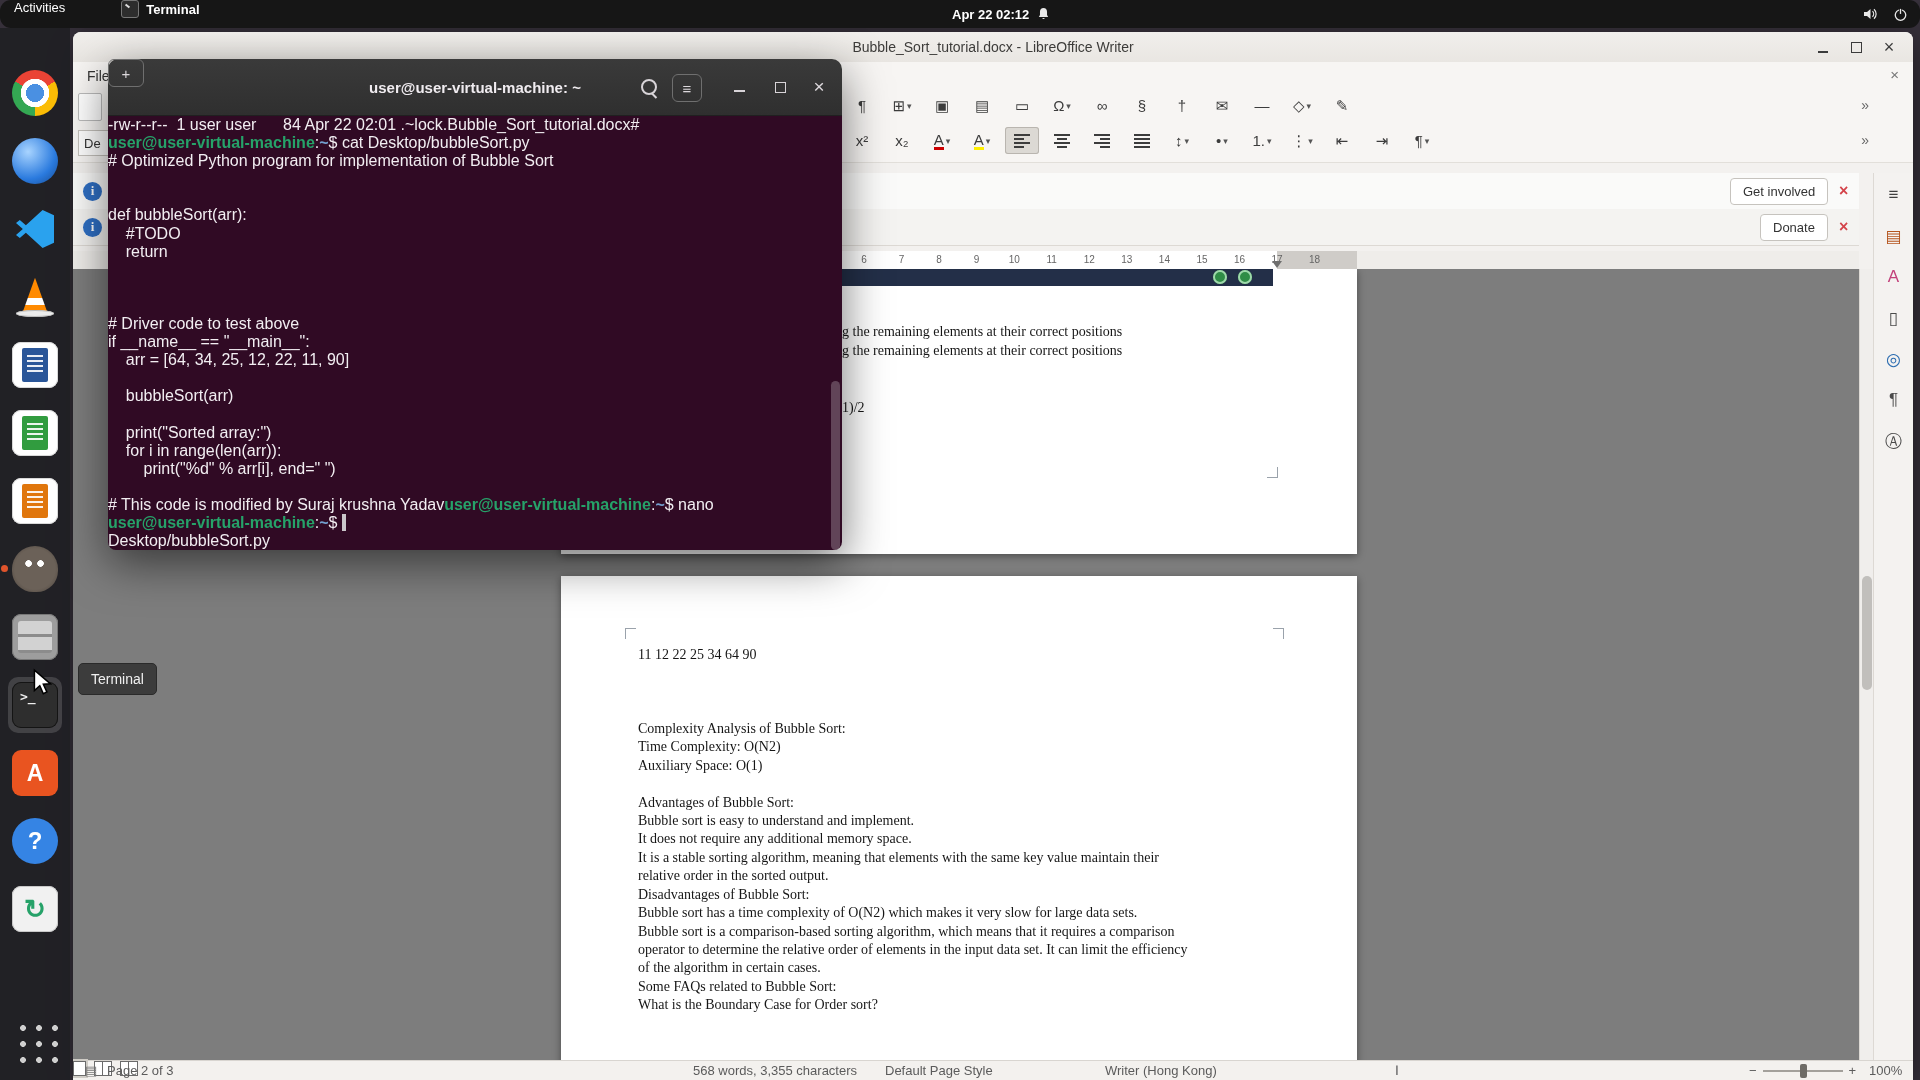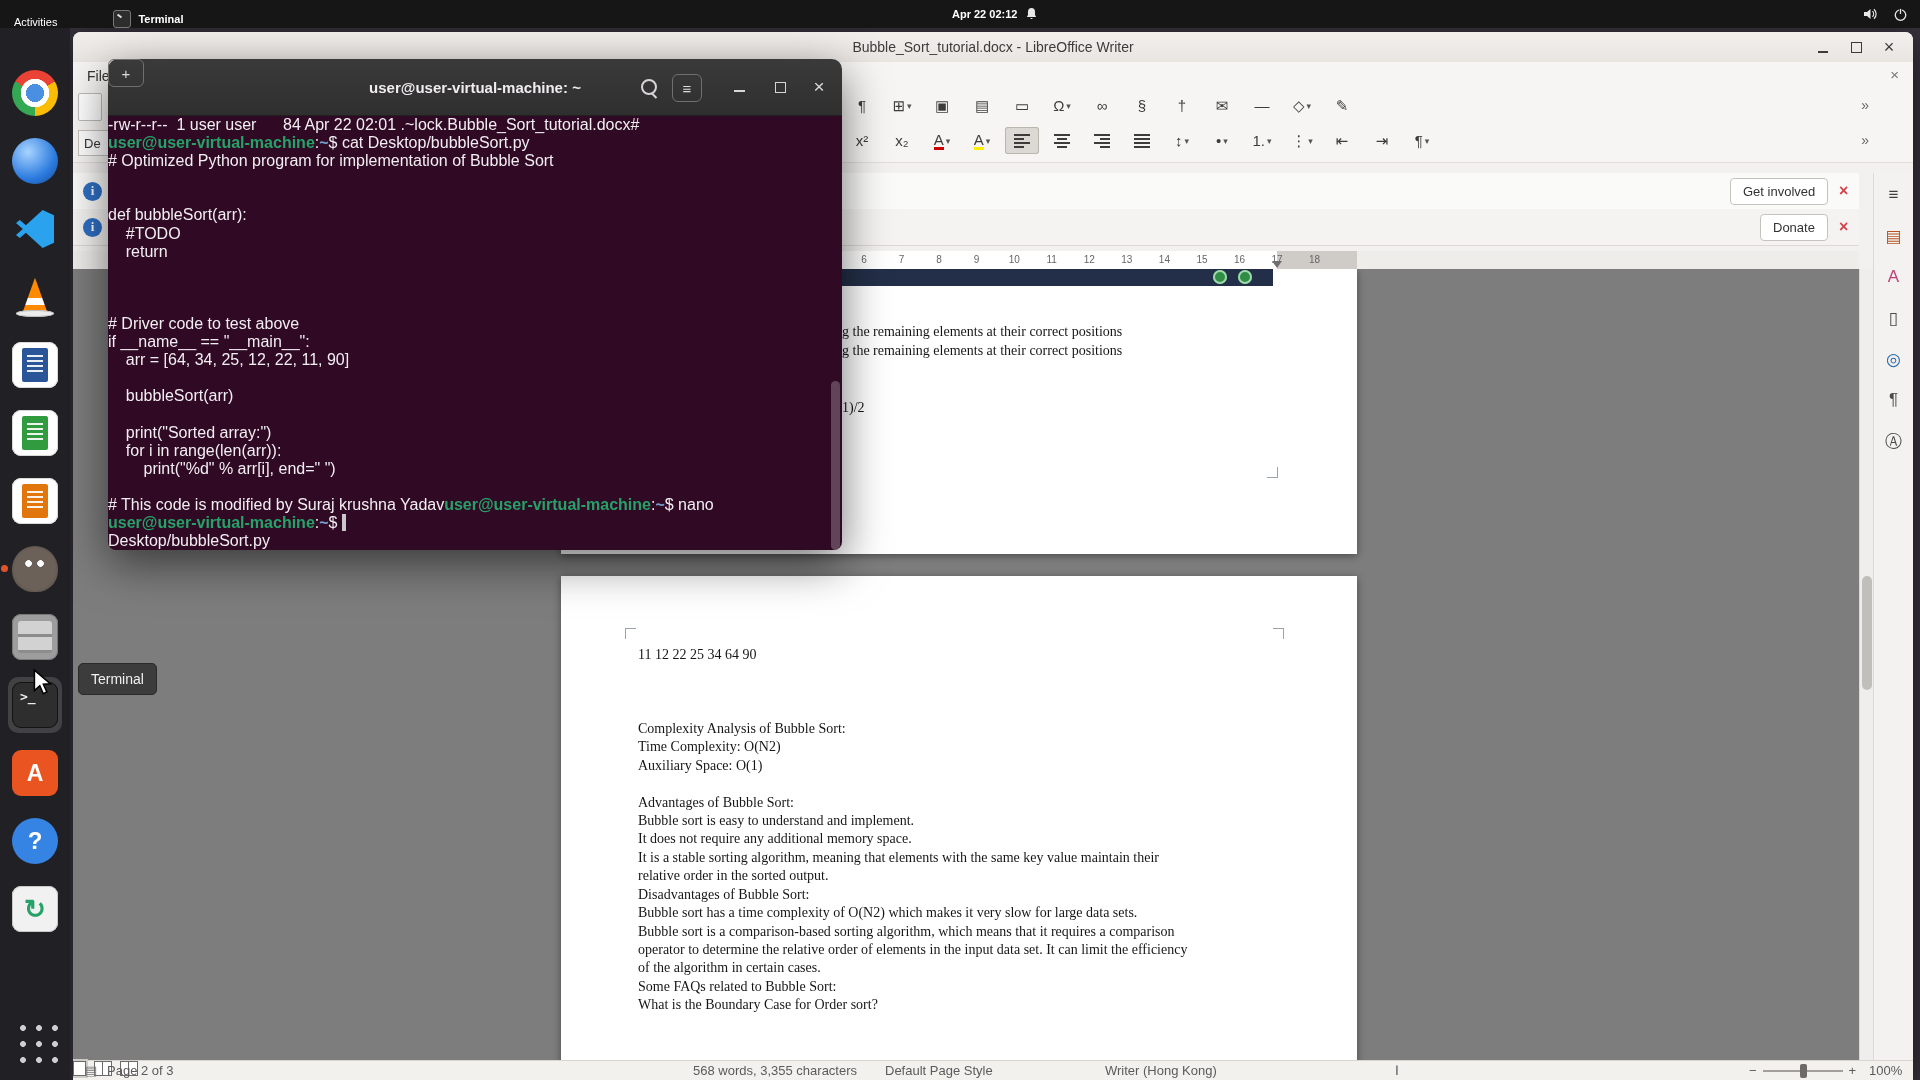--- a/index.html
+++ b/index.html
@@ -1,18 +1,18 @@
 <!DOCTYPE html>
 <html><head>
 <meta charset="utf-8">
 <style>
   html,body{margin:0;padding:0;width:1920px;height:1080px;background:#36303a;font-family:"Liberation Sans",sans-serif;}
   #stage{position:relative;width:1920px;height:1080px;overflow:hidden;background:#36303a;}
   
-  #topbar{position:absolute;left:0;top:0;width:1920px;height:28px;background:#161616;color:#fff;z-index:30;display:flex;align-items:flex-end;font-size:11px;}
+  #topbar{position:absolute;left:0;top:0;width:1920px;height:28px;background:#161616;color:#fff;z-index:30;display:flex;align-items:flex-start;font-size:13px;border-radius:11px;}
   .tb-activities{margin-left:14px;cursor:pointer;}
   .tb-app{display:flex;align-items:center;gap:7px;margin-left:56px;font-weight:bold;}
   .tb-appicon{width:16px;height:16px;background:#2d2d2d;border:1px solid #777;border-radius:3px;position:relative;}
   .tb-appicon::before{content:"";position:absolute;left:3px;top:4px;width:5px;height:2px;background:#ddd;transform:rotate(40deg);}
   #tb-clock{position:absolute;left:952px;top:0;height:28px;display:flex;align-items:center;gap:8px;font-weight:bold;}
   #tb-right{position:absolute;right:12px;top:0;height:28px;display:flex;align-items:center;gap:14px;}
   
   #dock{position:absolute;left:0;top:28px;width:70px;height:1052px;background:rgba(32,32,36,.96);z-index:30;}
   #dock-items{position:absolute;left:0;top:37px;width:70px;display:flex;flex-direction:column;gap:12px;}
   .dock-cell{position:relative;width:54px;height:56px;margin:0 auto;display:flex;align-items:center;justify-content:center;border-radius:10px;cursor:pointer;}

